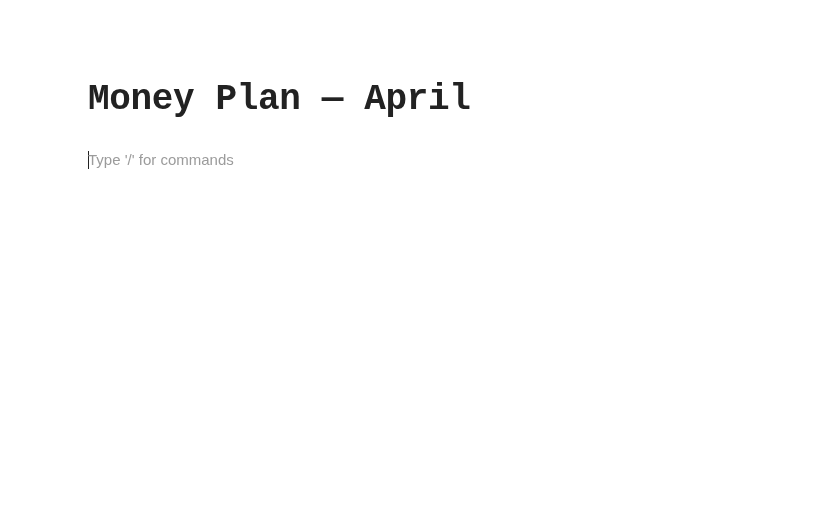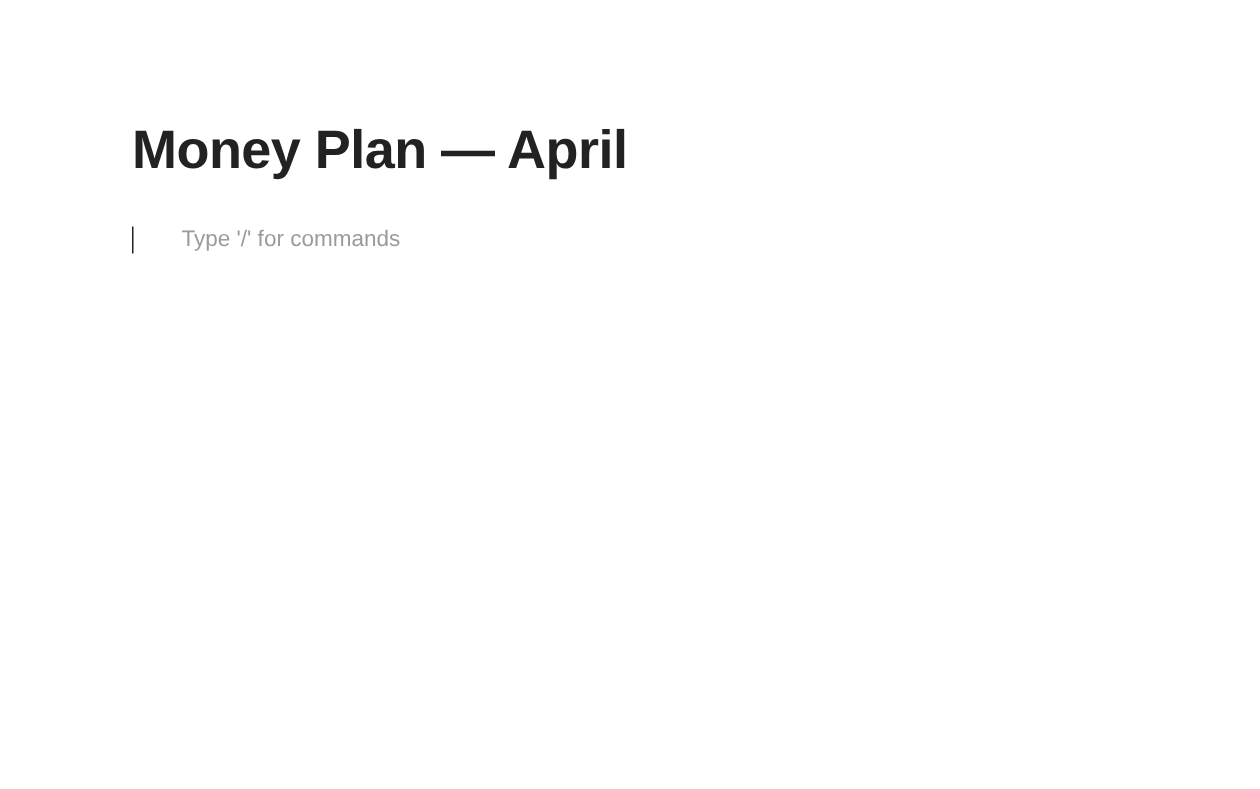--- a/index.html
+++ b/index.html
@@ -17,34 +17,34 @@
     .page {
       padding: 78px 88px 0 88px;
     }
     .title {
       font-size: 36px;
       font-weight: 700;
       color: #222222;
       line-height: 1.2;
       margin-bottom: 28px;
       letter-spacing: -0.01em;
+      font-family: Liberation Mono, monospace;
     }
     .editor-body {
       position: relative;
       min-height: 24px;
     }
     .editor-placeholder {
       font-size: 15px;
       color: #9b9b9b;
       line-height: 1.5;
       position: absolute;
       left: 0;
       top: 0;
       pointer-events: none;
-      padding-left: 33px;
     }
     .editor-input {
       font-size: 15px;
       color: #222222;
       line-height: 1.5;
       min-height: 22px;
       outline: none;
       caret-color: #222222;
     }
     .cursor {

